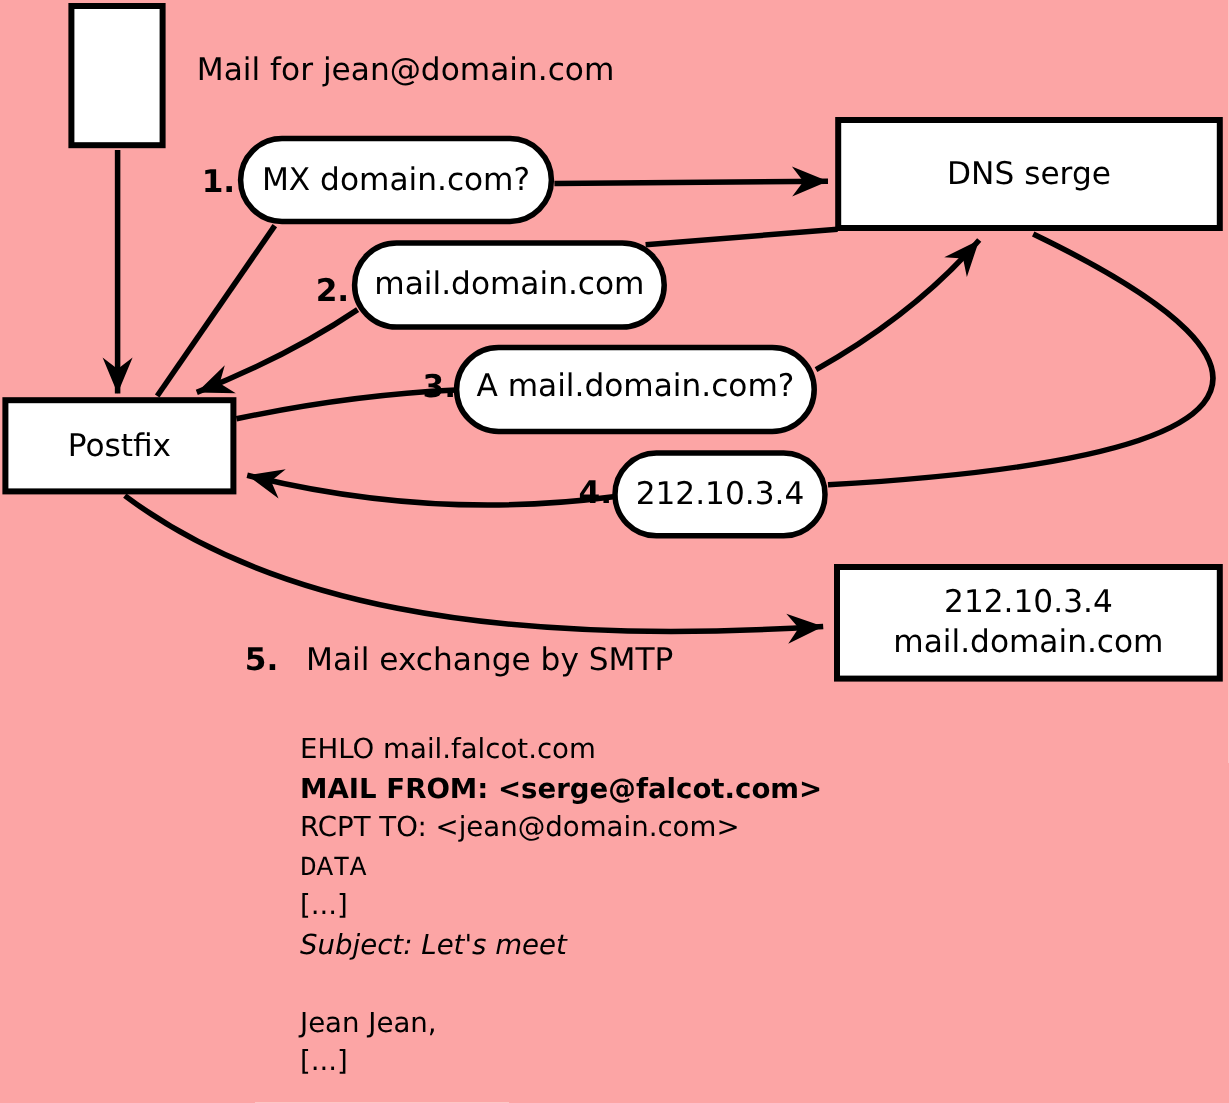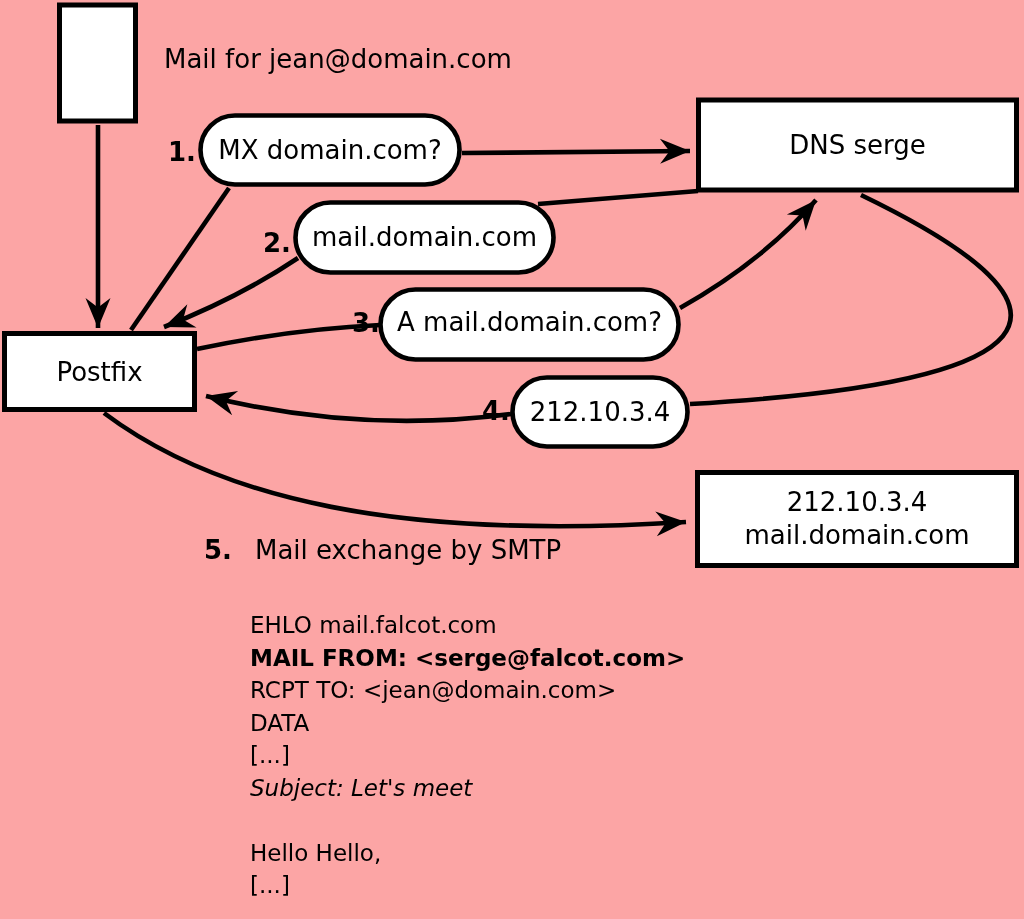--- a/index.html
+++ b/index.html
@@ -115,22 +115,22 @@
   <div class="center-box t" style="left:293px; top:200px; width:263px; height:74px;">mail.domain.com</div>
   <div class="center-box t" style="left:378px; top:287px; width:303px; height:70px;">A mail.domain.com?</div>
   <div class="center-box t" style="left:510px; top:375px; width:180px; height:73px;">212.10.3.4</div>
 
   <div class="t" style="left:255px; top:535px;">Mail exchange by SMTP</div>
 
   <div>
     <div class="smtp-line" style="top:597px;">EHLO mail.falcot.com</div>
     <div class="smtp-line" style="top:629.5px;font-weight:bold;">MAIL FROM: &lt;serge@falcot.com&gt;</div>
     <div class="smtp-line" style="top:662px;">RCPT TO: &lt;jean@domain.com&gt;</div>
-    <div class="smtp-line" style="top:694.5px;">DATA</div>
+    <div class="smtp-line" style="top:694.5px;font-family:Liberation Mono, monospace;">DATA</div>
     <div class="smtp-line" style="top:727px;">[...]</div>
     <div class="smtp-line" style="top:759.5px;font-style:italic;">Subject: Let's meet</div>
     <div class="smtp-line" style="top:792px;"></div>
-    <div class="smtp-line" style="top:824.5px;">Hello Hello,</div>
+    <div class="smtp-line" style="top:824.5px;">Jean Jean,</div>
     <div class="smtp-line" style="top:857px;">[...]</div>
     <div class="smtp-line" style="top:889.5px;">.</div>
   </div>
 
 </div>
 
 </body></html>

